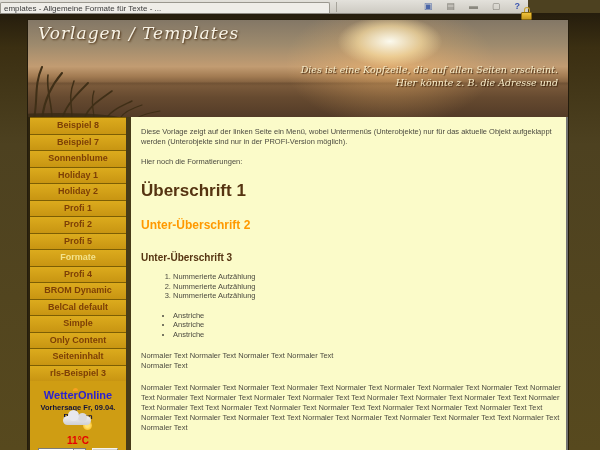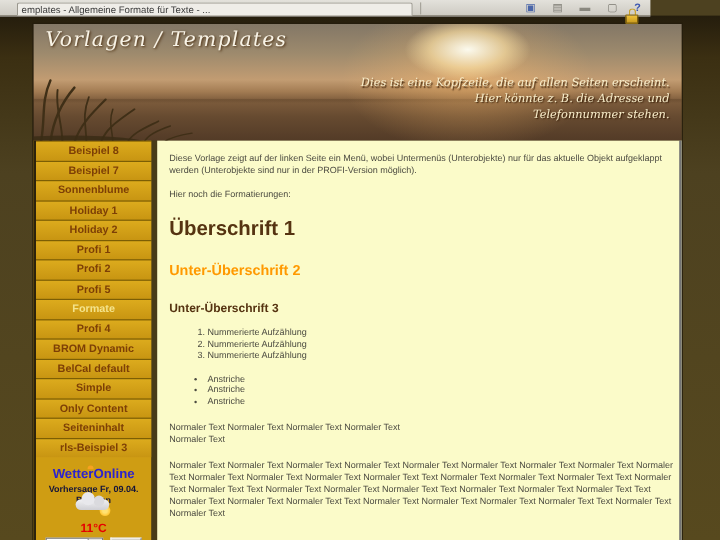--- a/index.html
+++ b/index.html
@@ -1,21 +1,21 @@
 <!DOCTYPE html>
 <html><head>
 <meta charset="utf-8">
 <style>
   html,body{margin:0;padding:0;width:600px;height:450px;overflow:hidden;
     font-family:"Liberation Sans",sans-serif;position:relative;background:#4d4120;}
 
   
   .browser-bar{position:absolute;top:0;left:0;width:528px;height:13px;
     background:linear-gradient(180deg,#e3e1db,#cdcac2);border-bottom:1px solid #8f8c84;
-    display:flex;align-items:center;z-index:30;padding-left:14px;}
+    display:flex;align-items:center;z-index:30;}
   .browser-tab{width:330px;height:11px;margin-top:1px;background:#efede8;
     border:1px solid #9a978e;border-bottom:none;border-radius:2px 2px 0 0;
     font-size:8px;color:#3c3c3c;line-height:11px;padding:0 3px;white-space:nowrap;
     overflow:hidden;box-sizing:border-box;}
   .chrome-sep{width:1px;height:10px;background:#a7a49b;margin:0 6px;}
   .chrome-spacer{flex:1;}
   .chrome-icons{display:flex;gap:14px;align-items:center;padding-right:8px;}
   .chrome-icons span{font-size:9px;line-height:9px;cursor:pointer;}
 
   
@@ -122,21 +122,20 @@
   <div class="bodyp"></div>
 </div>
 
 <div class="site">
 
   <div class="header">
     <div class="site-title">Vorlagen / Templates</div>
     <div class="tagline">
       <div>Dies ist eine Kopfzeile, die auf allen Seiten erscheint.</div>
       <div>Hier könnte z. B. die Adresse und</div>
-      <div>Telefonnummer stehen.</div>
     </div>
     <svg class="grass" width="170" height="58" viewBox="0 0 170 58">
       <g stroke="#3f2f17" fill="none" stroke-linecap="round">
         <path d="M6,58 C10,38 6,24 14,6" stroke-width="2"></path>
         <path d="M14,58 C16,40 22,26 34,12" stroke-width="2"></path>
         <path d="M24,58 C24,42 18,30 20,14" stroke-width="1.6"></path>
         <path d="M34,58 C38,44 48,34 60,22" stroke-width="1.8"></path>
         <path d="M44,58 C44,44 40,36 46,20" stroke-width="1.5"></path>
         <path d="M56,58 C60,46 70,40 84,30" stroke-width="1.6"></path>
         <path d="M66,58 C66,48 62,42 66,30" stroke-width="1.3"></path>

